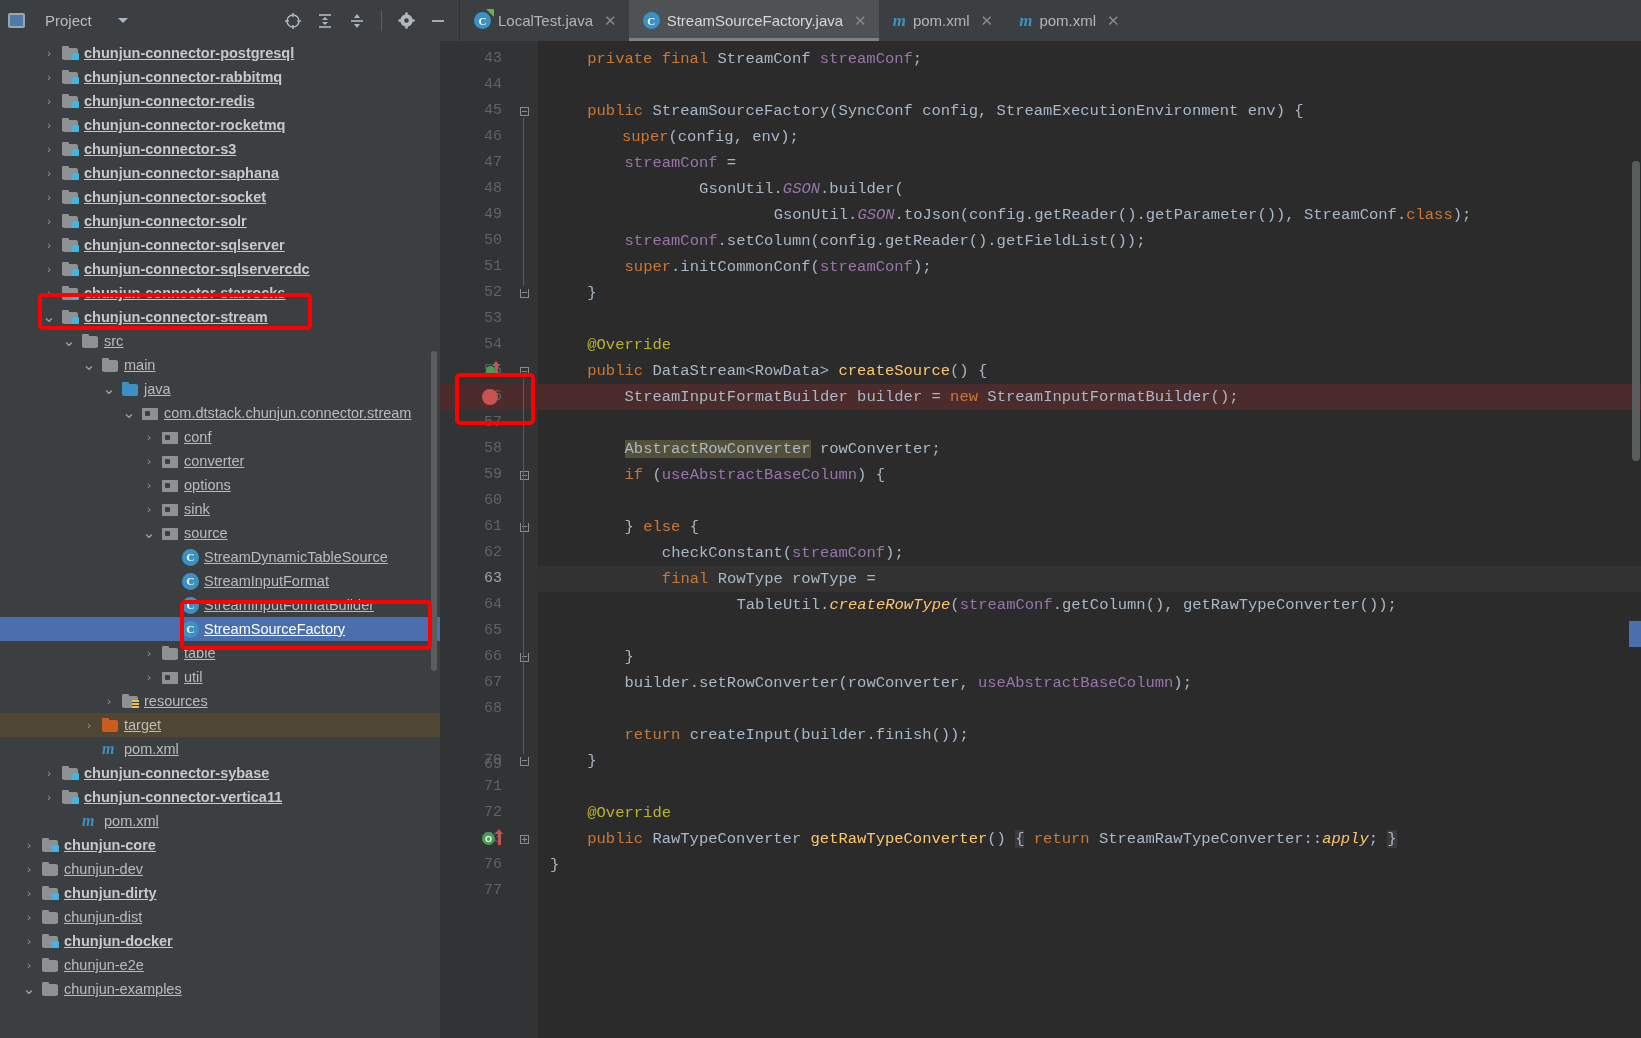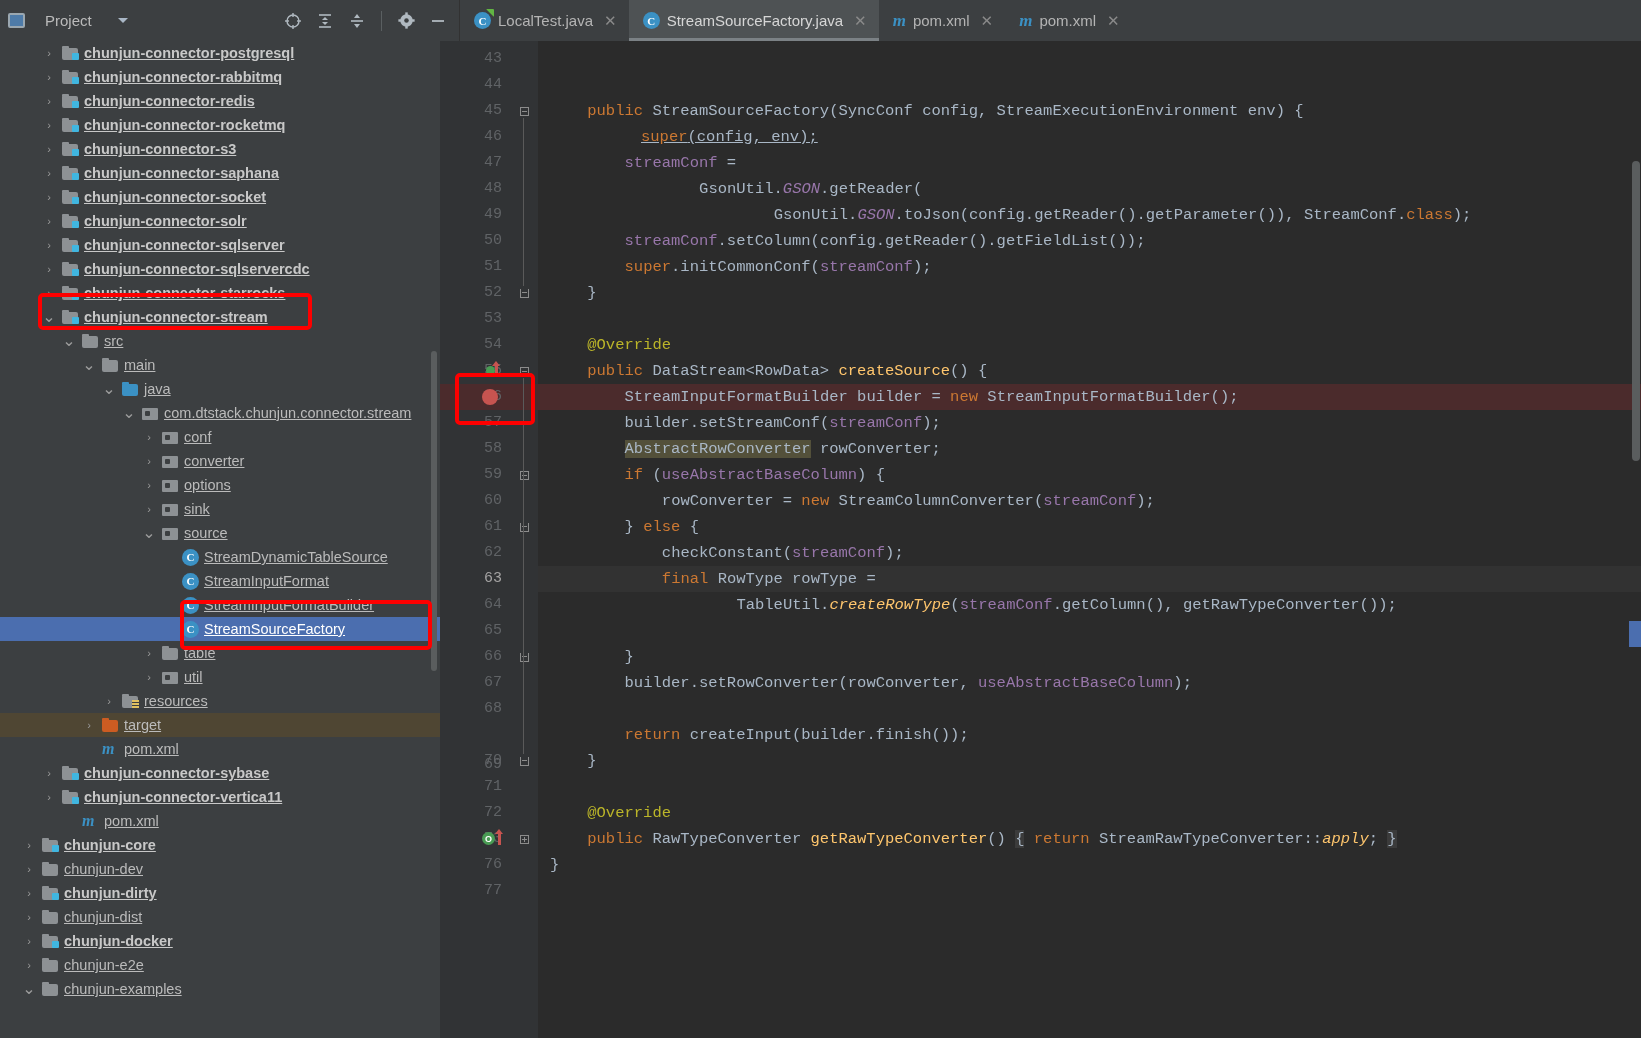--- a/index.html
+++ b/index.html
@@ -640,38 +640,37 @@
           </div>
           <div class="foldmark" style="top: 785px;">
             <span class="foldbox plus"></span>
           </div>
           <div class="foldline" style="top: 77px; height: 168px; left: 13px;"></div>
           <div class="foldline" style="top: 337px; height: 376px; left: 13px;"></div>
           <div class="foldline" style="top: 441px; height: 38px; left: 13px;"></div>
           <div class="foldline" style="top: 493px; height: 116px; left: 13px;"></div>
         </div>
       <div class="code" id="code">
+          <div class="cl" style="top: 5px; left: 49.28px;"><span class="k">private </span><span class="k">final </span><span class="ty">StreamConf </span><span class="s">streamConf</span><span class="p">;</span></div>
           <div class="cl" style="top: 31px; left: 12px;"></div>
           <div class="cl" style="top: 57px; left: 49.28px;"><span class="k">public </span><span class="ty">StreamSourceFactory</span><span class="p">(</span><span class="ty">SyncConf </span><span class="t">config</span><span class="p">, </span><span class="ty">StreamExecutionEnvironment </span><span class="t">env</span><span class="p">) {</span></div>
-          <div class="cl" style="top: 83px; left: 103px; text-decoration: underline;"><span class="k">super</span><span class="p">(config, env);</span></div>
+          <div class="cl" style="top: 83px; left: 84px;"><span class="k">super</span><span class="p">(config, env);</span></div>
           <div class="cl" style="top: 109px; left: 86.56px;"><span class="s">streamConf</span><span class="p"> =</span></div>
-          <div class="cl" style="top: 135px; left: 161.12px;"><span class="t">GsonUtil.</span><span class="si">GSON</span><span class="p">.</span><span class="t">getReader(</span></div>
+          <div class="cl" style="top: 135px; left: 161.12px;"><span class="t">GsonUtil.</span><span class="si">GSON</span><span class="p">.</span><span class="t">builder(</span></div>
           <div class="cl" style="top: 161px; left: 235.68px;"><span class="t">GsonUtil.</span><span class="si">GSON</span><span class="p">.</span><span class="t">toJson(config.getReader().getParameter()), StreamConf.</span><span class="k">class</span><span class="p">);</span></div>
           <div class="cl" style="top: 187px; left: 86.56px;"><span class="s">streamConf</span><span class="p">.setColumn(config.getReader().getFieldList());</span></div>
           <div class="cl" style="top: 213px; left: 86.56px;"><span class="k">super</span><span class="p">.initCommonConf(</span><span class="s">streamConf</span><span class="p">);</span></div>
           <div class="cl" style="top: 239px; left: 49.28px;"><span class="p">}</span></div>
           <div class="cl" style="top: 265px; left: 12px;"></div>
           <div class="cl" style="top: 291px; left: 49.28px;"><span class="an">@Override</span></div>
           <div class="cl" style="top: 317px; left: 49.28px;"><span class="k">public </span><span class="ty">DataStream&lt;RowData&gt; </span><span class="f">createSource</span><span class="p">() {</span></div>
           <div class="rowbg bp" style="top: 343px;"></div>
           <div class="cl" style="top: 343px; left: 86.56px;"><span class="ty">StreamInputFormatBuilder </span><span class="t">builder = </span><span class="k">new </span><span class="ty">StreamInputFormatBuilder</span><span class="p">();</span></div>
-          <div class="cl" style="top: 369px; left: 86.56px;"><span class="t">builder.setStreamConf(</span><span class="s">streamConf</span><span class="p">);</span></div>
           <div class="cl" style="top: 395px; left: 86.56px;"><span class="hlw t">AbstractRowConverter</span><span class="t"> rowConverter</span><span class="p">;</span></div>
           <div class="cl" style="top: 421px; left: 86.56px;"><span class="k">if </span><span class="p">(</span><span class="s">useAbstractBaseColumn</span><span class="p">) {</span></div>
-          <div class="cl" style="top: 447px; left: 123.84px;"><span class="t">rowConverter = </span><span class="k">new </span><span class="ty">StreamColumnConverter</span><span class="p">(</span><span class="s">streamConf</span><span class="p">);</span></div>
           <div class="cl" style="top: 473px; left: 86.56px;"><span class="p">} </span><span class="k">else </span><span class="p">{</span></div>
           <div class="cl" style="top: 499px; left: 123.84px;"><span class="t">checkConstant(</span><span class="s">streamConf</span><span class="p">);</span></div>
           <div class="rowbg cur" style="top: 525px;"></div>
           <div class="cl" style="top: 525px; left: 123.84px;"><span class="k">final </span><span class="ty">RowType </span><span class="t">rowType =</span></div>
           <div class="cl" style="top: 551px; left: 198.4px;"><span class="t">TableUtil.</span><span class="fi2">createRowType</span><span class="p">(</span><span class="s">streamConf</span><span class="p">.getColumn(), getRawTypeConverter());</span></div>
           <div class="cl" style="top: 603px; left: 86.56px;"><span class="p">}</span></div>
           <div class="cl" style="top: 629px; left: 86.56px;"><span class="t">builder.setRowConverter(rowConverter, </span><span class="s">useAbstractBaseColumn</span><span class="p">);</span></div>
           <div class="cl" style="top: 655px; left: 12px;"></div>
           <div class="cl" style="top: 681px; left: 86.56px;"><span class="k">return </span><span class="t">createInput(builder.finish());</span></div>
           <div class="cl" style="top: 707px; left: 49.28px;"><span class="p">}</span></div>

